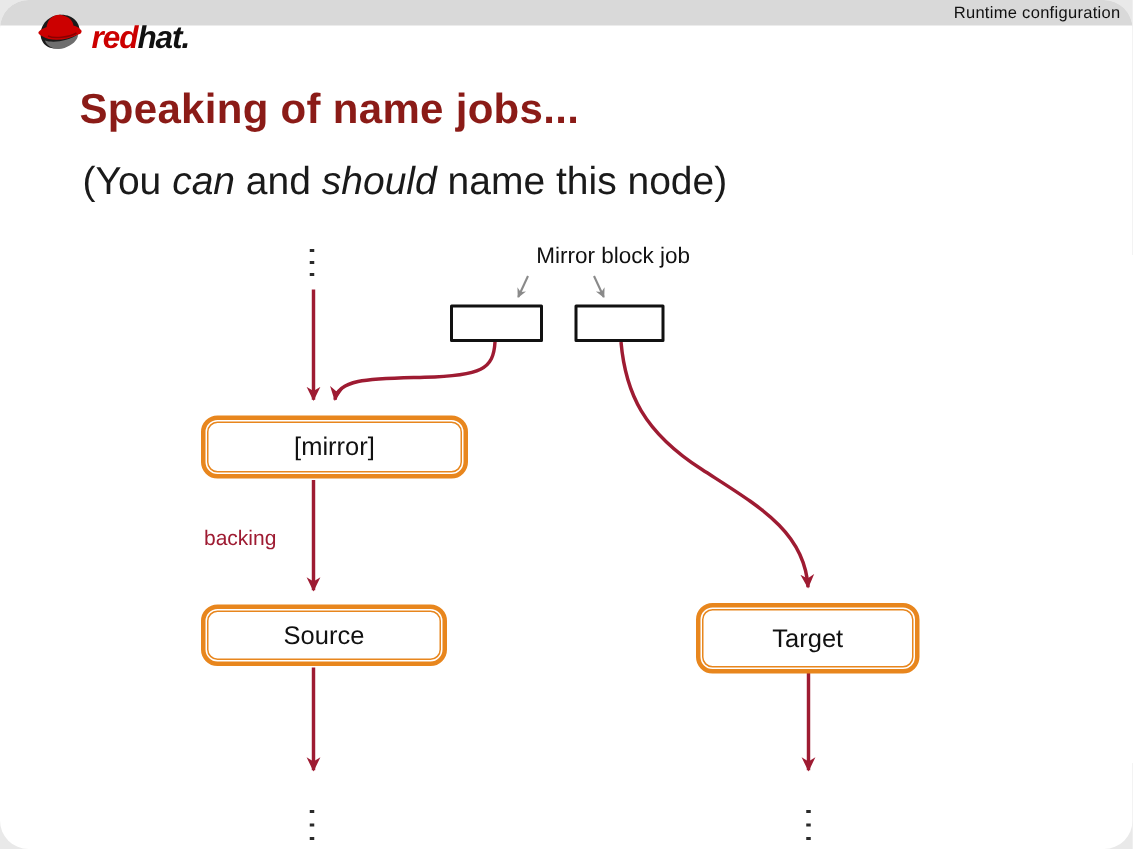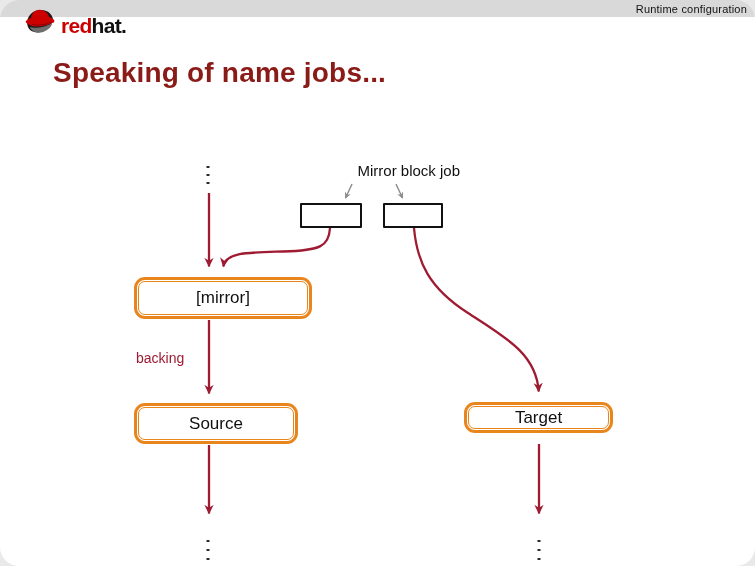--- a/index.html
+++ b/index.html
@@ -9,21 +9,21 @@
   }
   
   .topbar{
     position:absolute;left:0;top:0;width:755px;height:17px;
     background:var(--bar-gray);display:flex;align-items:center;justify-content:flex-end;
   }
   .topbar span{font-size:11px;color:#111;padding-right:8px;letter-spacing:0.2px;}
   
   .logo{position:absolute;left:22px;top:5px;display:flex;align-items:flex-end;}
   .logo svg{display:block;}
-  .brand{font-weight:bold;font-size:21px;letter-spacing:-0.7px;line-height:1;margin-left:3px;margin-bottom:1px;}
+  .brand{font-weight:bold;font-size:21px;letter-spacing:-0.7px;line-height:1;margin-left:3px;margin-bottom:1px;font-style:italic;}
   .brand .red{color:var(--brand-red);}
   .brand .blk{color:#111;}
   
   .title{
     position:absolute;left:53px;top:57px;margin:0;
     font-size:28px;font-weight:bold;color:var(--title-maroon);letter-spacing:0.2px;
   }
   .subtitle{
     position:absolute;left:55px;top:105px;font-size:26px;color:#1a1a1a;font-weight:400;
   }
@@ -49,21 +49,21 @@
     border:3px solid var(--node-orange);border-radius:11px;
     display:flex;align-items:center;justify-content:center;
     font-size:17px;color:#111;
   }
   .node::after{
     content:"";position:absolute;inset:1px;border:1px solid var(--node-orange);
     border-radius:7px;pointer-events:none;
   }
   .node.mirror{left:134px;top:277px;width:178px;height:42px;}
   .node.source{left:134px;top:403px;width:164px;height:41px;}
-  .node.target{left:464px;top:402px;width:149px;height:31px;}
+  .node.target{left:464px;top:402px;width:149px;height:47px;}
   .edge-label{
     position:absolute;left:136px;top:350px;font-size:14px;color:var(--accent-maroon);z-index:2;
   }
 </style>
 </head>
 <body>
 
 <div class="page">
 
   <div class="topbar">
@@ -76,20 +76,21 @@
       <path d="M30,18 C24,22 14,24 8,22 C9,26 15,29 21,27 C26,25 30,22 30,18 Z" fill="#6e6e6e"></path>
       <path d="M4,16 C8,11 28,9 32,15 C33,16 32,18 30,18 C22,22 12,23 6,19 C4,18 3,17 4,16 Z" fill="#cc0000"></path>
       <path d="M9,14 C9,8 14,4 19,5 C24,6 27,9 27,13 C22,16 13,16 9,14 Z" fill="#cc0000"></path>
       <path d="M10,19 C14,21 24,20 29,17" stroke="#8b0000" stroke-width="1" fill="none"></path>
     </svg>
     <span class="brand"><span class="red">red</span><span class="blk">hat.</span></span>
   </div>
 
   <h1 class="title">Speaking of name jobs...</h1>
 
+  <div class="subtitle"><span>(You </span><em>can</em><span> and </span><em>should</em><span> name this node)</span></div>
 
   <svg class="diagram-svg" width="755" height="566" viewBox="0 0 755 566">
     <defs>
       <marker id="mh" markerUnits="userSpaceOnUse" markerWidth="11" markerHeight="11" refX="8.6" refY="5" orient="auto">
         <path d="M0,0.4 L9.4,5 L0,9.6 L2.8,5 Z" fill="var(--accent-maroon)"></path>
       </marker>
       <marker id="gh" markerUnits="userSpaceOnUse" markerWidth="8" markerHeight="8" refX="5.6" refY="3.5" orient="auto">
         <path d="M0,0.3 L6.4,3.5 L0,6.7 L1.9,3.5 Z" fill="var(--gray-arrow)"></path>
       </marker>
     </defs>

